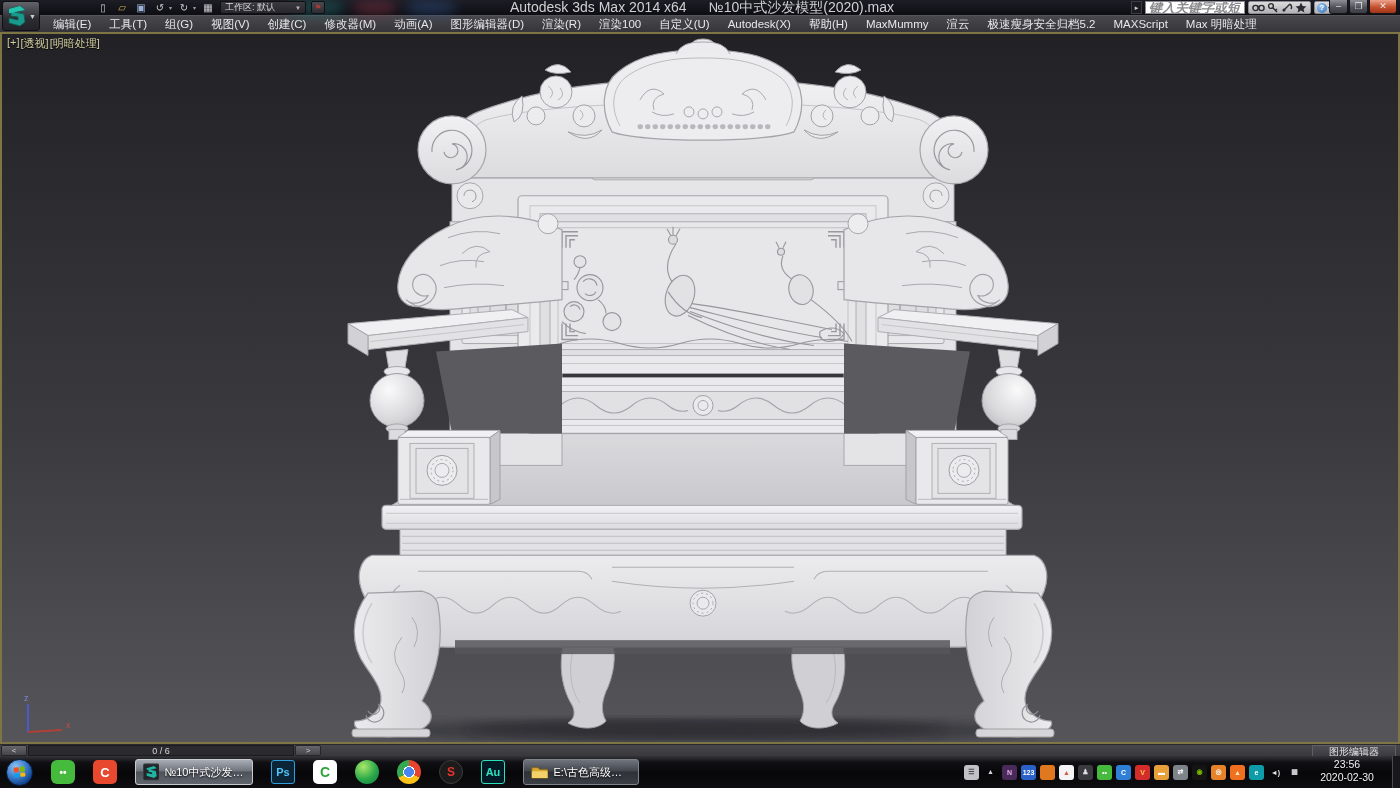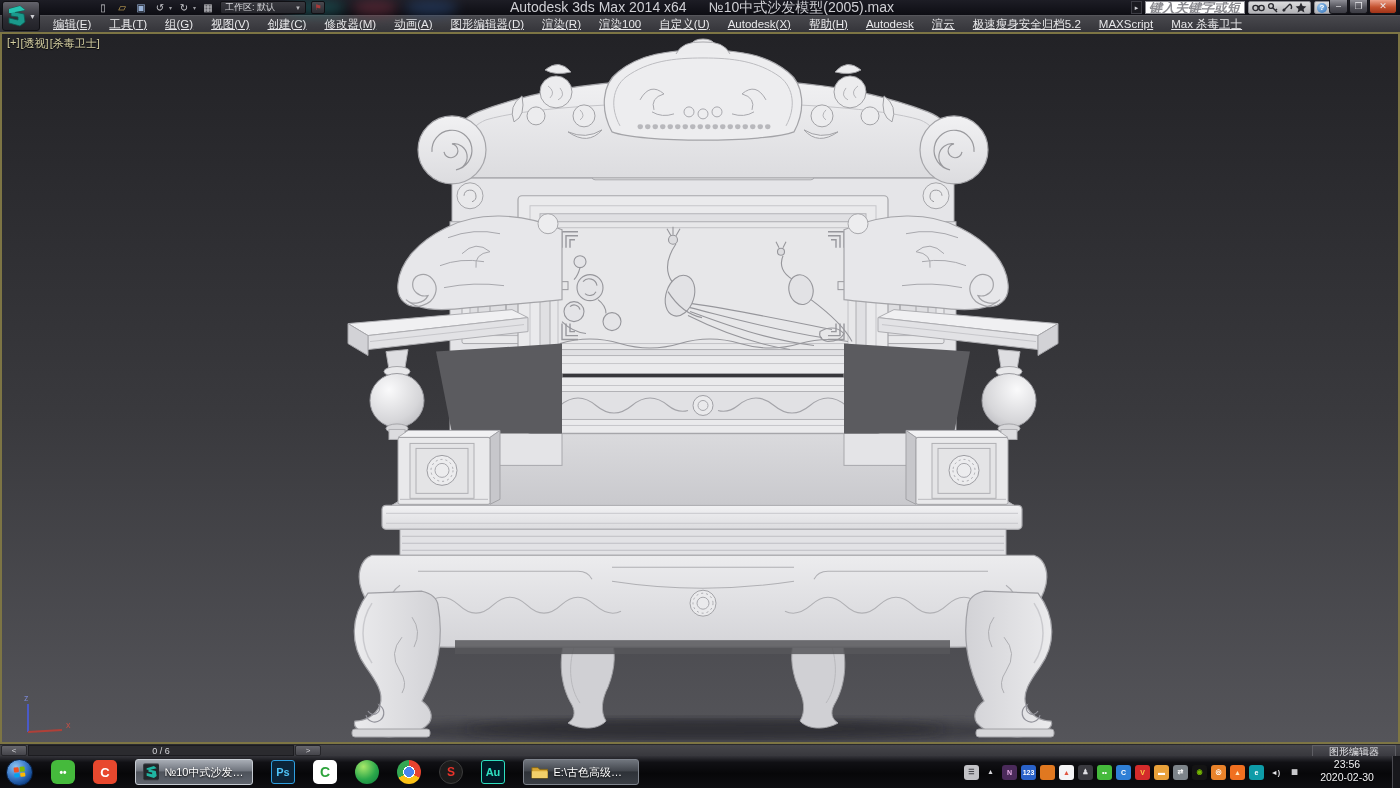--- a/index.html
+++ b/index.html
@@ -43,21 +43,21 @@
   .ic-help .caret { font-size:6px; color:#333; }
   .winbtns { position:absolute; right:3px; top:0; display:flex; gap:1px; }
   .wbtn { width:19px; height:14px; border:1px solid #15151a; border-top:none;
     border-radius:0 0 3px 3px; color:#e8e8ec; font-size:9px; line-height:13px; text-align:center;
     background:linear-gradient(#8e8e96,#4e4e56 60%,#3c3c44); }
   .wbtn.close { width:28px; background:linear-gradient(#eda28c,#c4512f 55%,#a03318); }
 
   
   .menubar { height:17px; background:linear-gradient(#48484d,#35353a); border-top:1px solid #55555a;
     display:flex; align-items:center; padding-left:44px; flex:none; z-index:20; }
-  .mi { color:#e8e8ea; font-size:11.5px; padding:4px 9px; line-height:17px; white-space:nowrap; cursor:default;text-decoration:underline; }
+  .mi { color:#e8e8ea; font-size:11.5px; padding:4px 9px; line-height:17px; white-space:nowrap; cursor:default; }
 
   
   .viewport { position:relative; height:712px; flex:none;
     border:2px solid #7d7544; background:#2a2a2e; overflow:hidden; }
   .viewport svg.scene { position:absolute; inset:0; width:100%; height:100%; display:block; }
   .vplabel { position:absolute; left:5px; top:2px; font-size:11px; color:#d6d0a2; display:flex; gap:1px;
     text-shadow:0 1px 1px #000; z-index:5; }
   .axis { position:absolute; left:8px; bottom:4px; z-index:5; }
 
   
@@ -126,21 +126,21 @@
       <span class="qicon">▦</span>
       <div class="wsbox">
         <span>工作区: 默认</span>
         <span class="caret">▼</span>
       </div>
       <div class="flagbtn">⚑</div>
     </div>
 
     <div class="titletext">
       <span>Autodesk 3ds Max  2014 x64</span>
-      <span>№10中式沙发模型(2005).max</span>
+      <span>№10中式沙发模型(2020).max</span>
     </div>
 
     <div class="infocenter">
       <div class="ic-arrow">▸</div>
       <input class="ic-search" placeholder="键入关键字或短语" style="">
       <div class="ic-pill">
         <svg width="13" height="11" viewBox="0 0 13 11">
             <circle cx="3.5" cy="6" r="2.6" fill="none" stroke="#2a2a30" stroke-width="1.4"></circle>
             <circle cx="9.5" cy="6" r="2.6" fill="none" stroke="#2a2a30" stroke-width="1.4"></circle>
             <path d="M5.5,4.5 h2" stroke="#2a2a30" stroke-width="1.4"></path>
@@ -177,25 +177,25 @@
       <span class="mi">视图(V)</span>
       <span class="mi">创建(C)</span>
       <span class="mi">修改器(M)</span>
       <span class="mi">动画(A)</span>
       <span class="mi">图形编辑器(D)</span>
       <span class="mi">渲染(R)</span>
       <span class="mi">渲染100</span>
       <span class="mi">自定义(U)</span>
       <span class="mi">Autodesk(X)</span>
       <span class="mi">帮助(H)</span>
-      <span class="mi">Autodesk</span>
+      <span class="mi">MaxMummy</span>
       <span class="mi">渲云</span>
       <span class="mi">极速瘦身安全归档5.2</span>
       <span class="mi">MAXScript</span>
-      <span class="mi">Max 杀毒卫士</span>
+      <span class="mi">Max 明暗处理</span>
     </div>
 
   <div class="viewport">
     <svg class="scene" viewBox="2 34 1396 709" preserveAspectRatio="none">
       <defs>
         <linearGradient id="gBG" x1="0" y1="0" x2="0" y2="1">
           <stop offset="0" stop-color="#222226"></stop>
             <stop offset="0.55" stop-color="#3a3a3e"></stop>
             <stop offset="1" stop-color="#55555a"></stop>
         </linearGradient>
@@ -424,21 +424,21 @@
         <use href="#gWingCrestL" transform="translate(1406,0) scale(-1,1)"></use>
 
         <use href="#gArmL"></use>
         <use href="#gArmL" transform="translate(1406,0) scale(-1,1)"></use>
       </g>
     </svg>
 
     <div class="vplabel">
       <span>[+]</span>
       <span>[透视]</span>
-      <span>[杀毒卫士]</span>
+      <span>[明暗处理]</span>
     </div>
 
     <svg class="axis" width="64" height="46">
       <line x1="18" y1="12" x2="18" y2="40" stroke="#4a5ac8" stroke-width="2"></line>
       <line x1="18" y1="40" x2="52" y2="38" stroke="#b04038" stroke-width="2"></line>
       <text x="14" y="9" fill="#7a86d0" font-size="9">z</text>
       <text x="56" y="36" fill="#c05048" font-size="9">x</text>
     </svg>
   </div>
 

